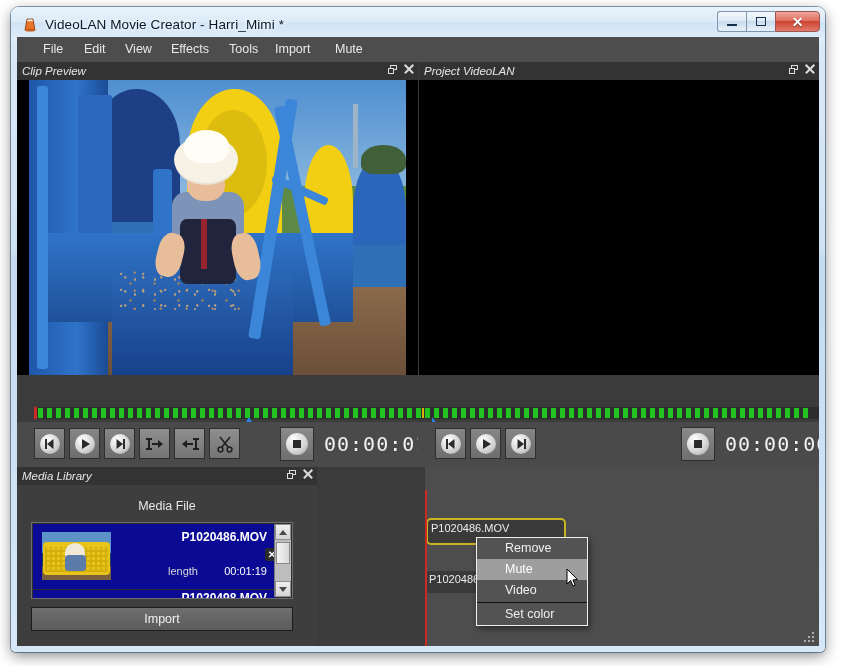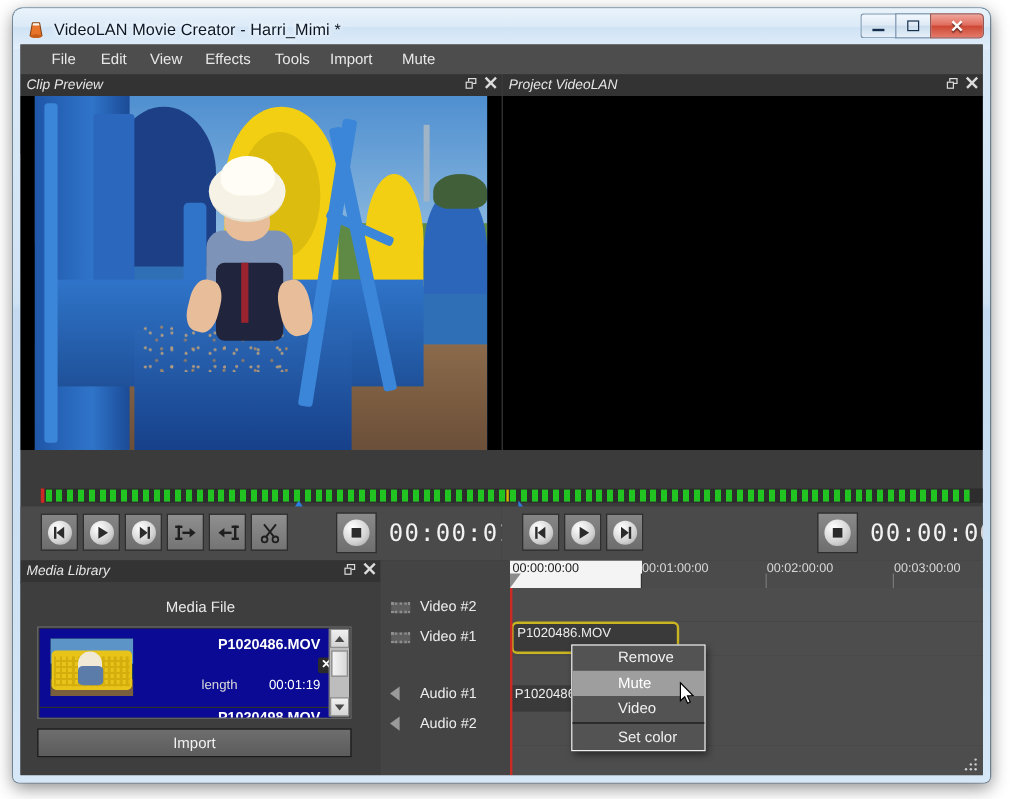--- a/index.html
+++ b/index.html
@@ -192,21 +192,21 @@
     font-size:11px;color:#ececec;padding:2px 0 0 3px;white-space:nowrap;overflow:hidden;
   }
   .clip.sel{border:2px solid #c9b421;border-radius:5px;}
 
   
   .ctxmenu{
     position:absolute;left:459px;top:500px;width:112px;
     background:#535353;border:1px solid #f0f0f0;box-sizing:border-box;
     box-shadow:2px 3px 6px rgba(0,0,0,.45);
   }
-  .ctxitem{height:21px;line-height:21px;font-size:12.5px;color:#f0f0f0;padding-left:38px;cursor:default;}
+  .ctxitem{height:21px;line-height:21px;font-size:12.5px;color:#f0f0f0;padding-left:28px;cursor:default;}
   .ctxitem.hl{background:#9e9e9e;color:#ffffff;}
   .ctxsep{height:1px;background:#111;margin:1px 0;}
 
   .cursor-arrow{position:absolute;left:549px;top:531px;width:13px;height:20px;}
 
   
   .btmbar{position:absolute;left:0;top:609px;width:802px;height:0px;}
   .grip{position:absolute;right:6px;bottom:5px;width:11px;height:11px;}
   .grip i{position:absolute;width:2px;height:2px;background:#cfcfcf;border-radius:1px;}
 </style>
@@ -437,43 +437,22 @@
             <div class="sb-thumb"></div>
             <div class="sb-arrow" style="bottom:0">
                 <div class="tri-dn"></div>
               </div>
           </div>
         </div>
 
         <div class="import-btn">Import</div>
       </div>
 
-      <div class="tl-headers">
-        <div class="trk-film" style="top:35px"></div>
-        <div class="trk-lbl" style="top:31px">Video #2</div>
-        <div class="trk-film" style="top:60px"></div>
-        <div class="trk-lbl" style="top:56px">Video #1</div>
-        <div class="trk-spk" style="top:105px"></div>
-        <div class="trk-lbl" style="top:104px">Audio #1</div>
-        <div class="trk-spk" style="top:130px"></div>
-        <div class="trk-lbl" style="top:129px">Audio #2</div>
-      </div>
 
       <div class="tl-area">
-        <div class="tl-ruler">
-          <div class="tl-ruler-lit"></div>
-          <div class="tl-tick-lab dark" style="left:2px">00:00:00:00</div>
-          <div class="tl-tick-lab" style="left:110px">00:01:00:00</div>
-          <div class="tl-tick-lab" style="left:214px">00:02:00:00</div>
-          <div class="tl-tick-lab" style="left:320px">00:03:00:00</div>
-          <div class="tl-tickline" style="left:109px;background:#333;"></div>
-          <div class="tl-tickline" style="left:213px"></div>
-          <div class="tl-tickline" style="left:319px"></div>
-          <div class="tl-cursor"></div>
-        </div>
 
         <div class="tl-row sep" style="top:23px;height:28px;background:#4d4d4d;"></div>
         <div class="tl-row sep" style="top:51px;height:28px;background:#4d4d4d;">
           <div class="clip sel" style="left:1px;top:0px;width:140px;height:27px;">
             <span>P1020486.MOV</span>
           </div>
         </div>
         <div class="tl-row sep" style="top:79px;height:24px;background:#4d4d4d;"></div>
         <div class="tl-row sep" style="top:103px;height:25px;background:#4d4d4d;">
           <div class="clip" style="left:1px;top:1px;width:140px;height:22px;">

